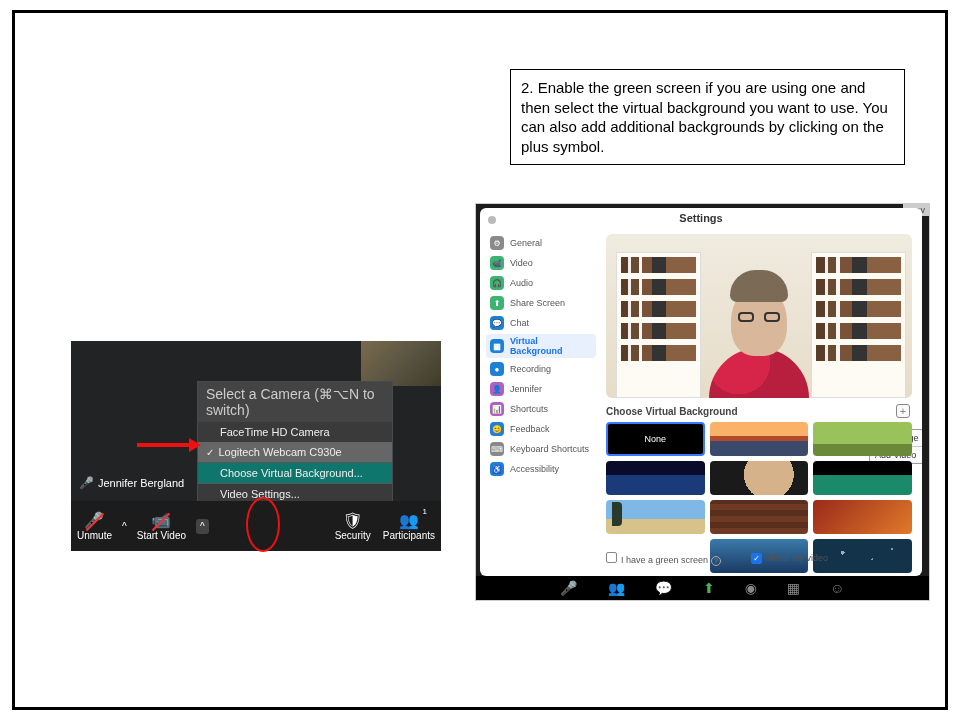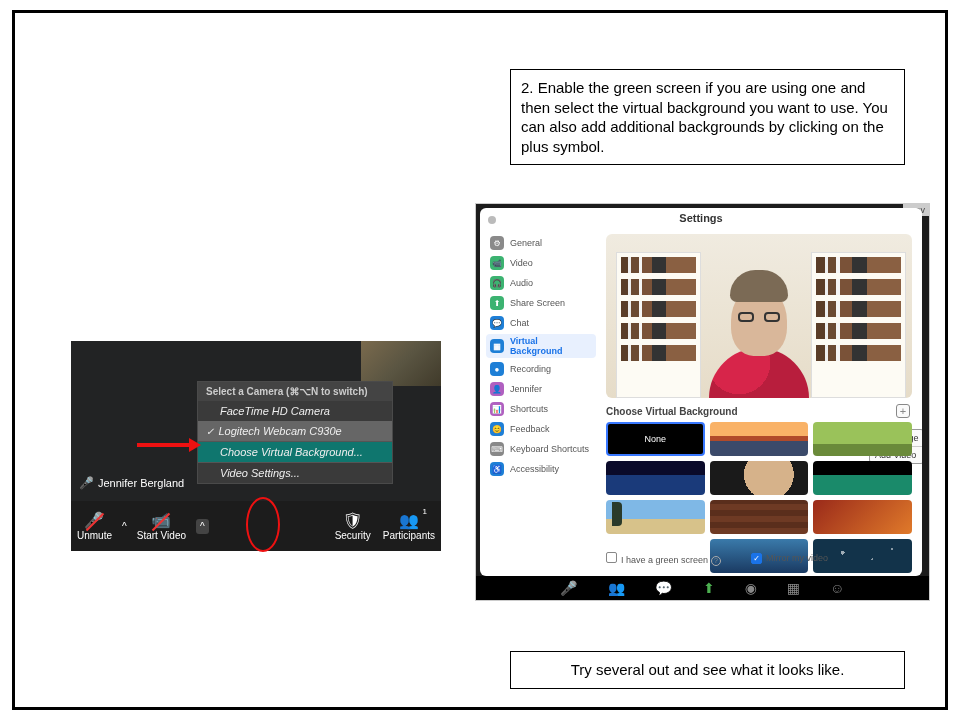--- a/index.html
+++ b/index.html
@@ -8,22 +8,22 @@
 
   .step-box { position: absolute; border: 1px solid #000; background: #fff; padding: 8px 10px; font-size: 15px; line-height: 1.3; color: #000; }
   #step1 { top: 203px; left: 80px; width: 295px; }
   #step2 { top: 56px; left: 495px; width: 395px; }
   #step3 { top: 638px; left: 495px; width: 395px; text-align: center; }
 
   
   .zoom-mini { position: absolute; top: 328px; left: 56px; width: 370px; height: 210px; background: #222324; color: #fff; font-size: 11px; }
   .zoom-mini .top-bg { position:absolute; right:0; top:0; width:80px; height:45px; background: linear-gradient(135deg, #7a6a4d 0%, #5a5542 50%, #403a2a 100%); }
   .zoom-mini .menu { position:absolute; top:40px; left:126px; width:196px; background:#3a3a3a; border:1px solid #4a4a4a; }
-  .zoom-mini .menu .hdr { background:#444; font-size:10px; font-weight:bold; padding:4px 8px; color:#ccc; }
-  .zoom-mini .menu .item { padding:4px 8px; font-size:11px; color:#eee; display:flex; align-items:flex-end; gap:4px;font-style:italic; }
+  .zoom-mini .menu .hdr { background:#444; font-size:14px; font-weight:normal; padding:4px 8px; color:#ccc; }
+  .zoom-mini .menu .item { padding:4px 8px; font-size:11px; color:#eee; display:flex; align-items:flex-end; gap:4px; }
   .zoom-mini .menu .item.sel { background:#666; }
   .zoom-mini .menu .item.hl { background:#0f766e; }
   .zoom-mini .menu .sep { height:1px; background:#555; }
   .zoom-mini .check { font-size:10px; }
 
   .zoom-mini .arrow { position:absolute; top:102px; left:66px; width:55px; height:4px; background:#e11; }
   .zoom-mini .arrow::after { content:''; position:absolute; right:-9px; top:-5px; border-left:12px solid #e11; border-top:7px solid transparent; border-bottom:7px solid transparent; }
 
   .zoom-mini .presenter { position:absolute; top:135px; left:8px; font-size:11px; color:#fff; display:flex; align-items:center; gap:4px; }
   .zoom-mini .presenter .mic { color:#cc3333; font-size:12px; }
@@ -104,23 +104,20 @@
   .settings .bottom-bar .green { color:#4caf50; }
 
 </style>
 </head>
 <body>
 
 <div class="page-frame">
 
   <div id="step2" class="step-box">
     <span>2. Enable the green screen if you are using one and then select the virtual background you want to use. You can also add additional backgrounds by clicking on the plus symbol.</span>
-  </div>
-  <div id="step3" class="step-box">
-    <span>Try several out and see what it looks like.</span>
   </div>
 
   <div class="zoom-mini">
     <div class="top-bg"></div>
     <div class="menu">
       <div class="hdr">Select a Camera (⌘⌥N to switch)</div>
       <div class="item">
         <span style="width:10px"></span>
           <span>FaceTime HD Camera</span>
       </div>

